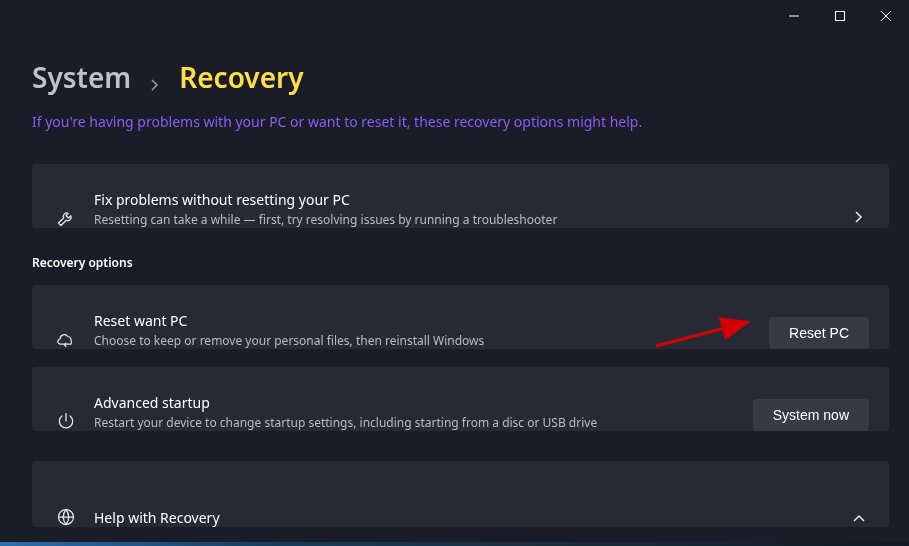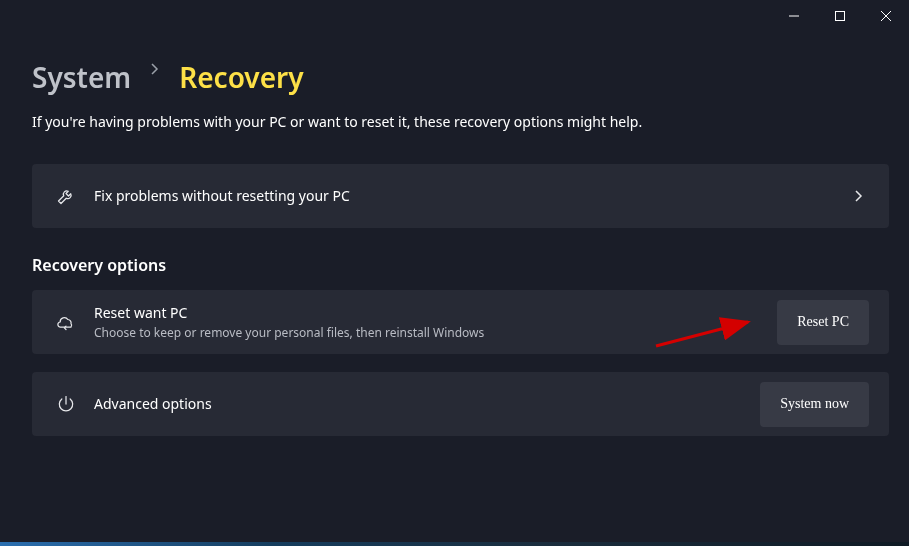--- a/index.html
+++ b/index.html
@@ -1,38 +1,38 @@
 <!DOCTYPE html>
 <html><head>
 <meta charset="utf-8">
 <style>
   html,body{margin:0;padding:0;width:909px;height:546px;background:#1a1d28;font-family:"Segoe UI",system-ui,sans-serif;color:#fff;-webkit-font-smoothing:antialiased;overflow:hidden}
   
   .winctrls{position:absolute;top:0;right:0;height:32px;display:flex}
   .winbtn{width:46px;height:32px;display:flex;align-items:center;justify-content:center;cursor:pointer}
   .winbtn svg{width:10px;height:10px;stroke:#fff;stroke-width:1;fill:none}
   
-  .breadcrumb{position:absolute;left:32px;top:58px;display:flex;align-items:flex-start;gap:20px}
+  .breadcrumb{position:absolute;left:32px;top:58px;display:flex;align-items:flex-end;gap:20px}
   .breadcrumb .seg{font-size:28px;font-weight:600;color:#bfc2c9}
   .breadcrumb .cur{color:#fde047}
   .breadcrumb .chev{color:#9aa0a9;font-size:16px}
-  .subtitle{position:absolute;left:32px;top:112px;font-size:14px;color:#ffffff}
+  .subtitle{position:absolute;left:32px;top:112px;font-size:14px;color:#8b5cf6}
   
   .cards{position:absolute;left:32px;top:164px;width:857px}
-  .card{background:#272a35;border-radius:4px;display:flex;align-items:center;padding:0 20px;margin-bottom:18px;position:relative}
+  .card{background:#272a35;border-radius:4px;display:flex;align-items:flex-end;padding:0 20px;margin-bottom:18px;position:relative}
   .card.tall{height:64px}
   .card.tall2{height:64px}
   .card.help{height:66px;margin-top:30px}
   .card .ic{width:28px;display:flex;justify-content:center;color:#e6e7ea}
   .card .txt{margin-left:14px;flex:1;min-width:0}
   .card .title{font-size:14px;font-weight:400;color:#fff;margin-bottom:2px}
   .card .desc{font-size:12px;color:#b9bcc4}
   .card .chevr{width:20px;text-align:center;color:#e6e7ea}
-  .sectionhdr{font-size:16px;font-weight:600;color:#fff;margin:26px 0 14px 0}
-  .btn{background:#373a45;border:none;color:#fff;font-size:14px;padding:0 20px;height:45px;border-radius:4px;cursor:pointer;font-family:Liberation Serif, serif}
+  .sectionhdr{font-size:12px;font-weight:600;color:#fff;margin:26px 0 14px 0}
+  .btn{background:#373a45;border:none;color:#fff;font-size:14px;padding:0 20px;height:32px;border-radius:4px;cursor:pointer;font-family:Liberation Sans, sans-serif}
   
   .arrow{position:absolute;left:652px;top:312px;pointer-events:none}
   
   .taskbar{position:absolute;left:0;bottom:0;width:909px;height:4px;background:linear-gradient(90deg,#2b6fb0,#153d5e 30%,#1a2d3d 60%,#0f1a24)}
 </style>
 </head>
 <body>
 
 <div class="winctrls">
   <div class="winbtn">
@@ -68,20 +68,21 @@
 <div class="cards">
 
   <div class="card tall">
     <span class="ic">
       <svg width="20" height="20" viewBox="0 0 24 24" fill="none" stroke="currentColor" stroke-width="1.5" stroke-linecap="round" stroke-linejoin="round">
           <path d="M14.7 6.3a4 4 0 0 0-5.4 5.4L3 18l3 3 6.3-6.3a4 4 0 0 0 5.4-5.4L15 12 12 9z"></path>
         </svg>
     </span>
     <div class="txt">
       <div class="title">Fix problems without resetting your PC</div>
+      <div class="desc">Resetting can take a while — first, try resolving issues by running a troubleshooter</div>
     </div>
     <span class="chevr">
       <svg width="8" height="12" viewBox="0 0 8 12" fill="none">
           <path d="M1 1 L6 6 L1 11" stroke="#e6e7ea" stroke-width="1.5"></path>
         </svg>
     </span>
   </div>
 
   <div class="sectionhdr">Recovery options</div>
 
@@ -100,25 +101,43 @@
   </div>
 
   <div class="card tall2">
     <span class="ic">
       <svg width="20" height="20" viewBox="0 0 24 24" fill="none" stroke="currentColor" stroke-width="1.5" stroke-linecap="round" stroke-linejoin="round">
           <path d="M12 3v9"></path>
           <path d="M7 6a8 8 0 1 0 10 0"></path>
         </svg>
     </span>
     <div class="txt">
-      <div class="title">Advanced options</div>
+      <div class="title">Advanced startup</div>
+      <div class="desc">Restart your device to change startup settings, including starting from a disc or USB drive</div>
     </div>
     <button class="btn">System now</button>
   </div>
 
+  <div class="card help">
+    <span class="ic">
+      <svg width="20" height="20" viewBox="0 0 24 24" fill="none" stroke="currentColor" stroke-width="1.5" stroke-linecap="round" stroke-linejoin="round">
+          <circle cx="12" cy="12" r="9"></circle>
+          <path d="M3 12h18"></path>
+          <path d="M12 3a14 14 0 0 1 0 18a14 14 0 0 1 0-18"></path>
+        </svg>
+    </span>
+    <div class="txt">
+      <div class="title" style="margin-bottom:0">Help with Recovery</div>
+    </div>
+    <span class="chevr">
+      <svg width="12" height="8" viewBox="0 0 12 8" fill="none">
+          <path d="M1 7 L6 2 L11 7" stroke="#e6e7ea" stroke-width="1.5"></path>
+        </svg>
+    </span>
+  </div>
 
 </div>
 
 <svg class="arrow" width="110" height="40">
   <defs>
     <marker id="ah" markerWidth="10" markerHeight="8" refX="9" refY="4" orient="auto">
       <polygon points="0 0, 10 4, 0 8" fill="#d40000"></polygon>
     </marker>
   </defs>
   <line x1="4" y1="34" x2="96" y2="10" stroke="#d40000" stroke-width="3" marker-end="url(#ah)"></line>

